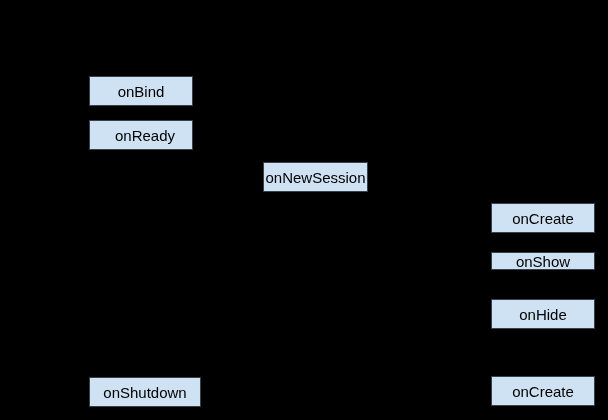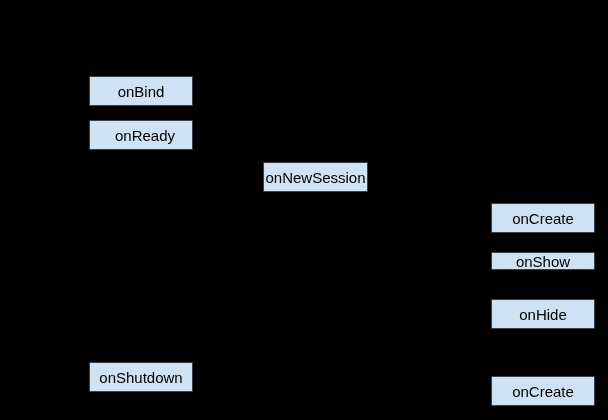--- a/index.html
+++ b/index.html
@@ -32,21 +32,21 @@
     justify-content: center;
     text-align: center;
     white-space: nowrap;
   }
   #n-onbind      { left: 89px;  top: 76px;  width: 104px; height: 30px; }
   #n-onready     { left: 89px;  top: 120px; width: 104px; height: 30px; padding-left: 8px; }
   #n-onnewsession{ left: 263px; top: 162px; width: 105px; height: 30px; }
   #n-oncreate    { left: 491px; top: 203px; width: 104px; height: 30px; }
   #n-onshow      { left: 491px; top: 252px; width: 104px; height: 18px; }
   #n-onhide      { left: 491px; top: 299px; width: 104px; height: 30px; }
-  #n-onshutdown  { left: 89px;  top: 362px; width: 104px; height: 30px; }
+  #n-onshutdown  { left: 89px;  top: 377px; width: 112px; height: 30px; }
   #n-ondestroy   { left: 491px; top: 376px; width: 104px; height: 30px; }
 </style>
 </head>
 <body>
 
 <div class="canvas">
   <div class="node" id="n-onbind">onBind</div>
 
   <div class="node" id="n-onready">onReady</div>
 

